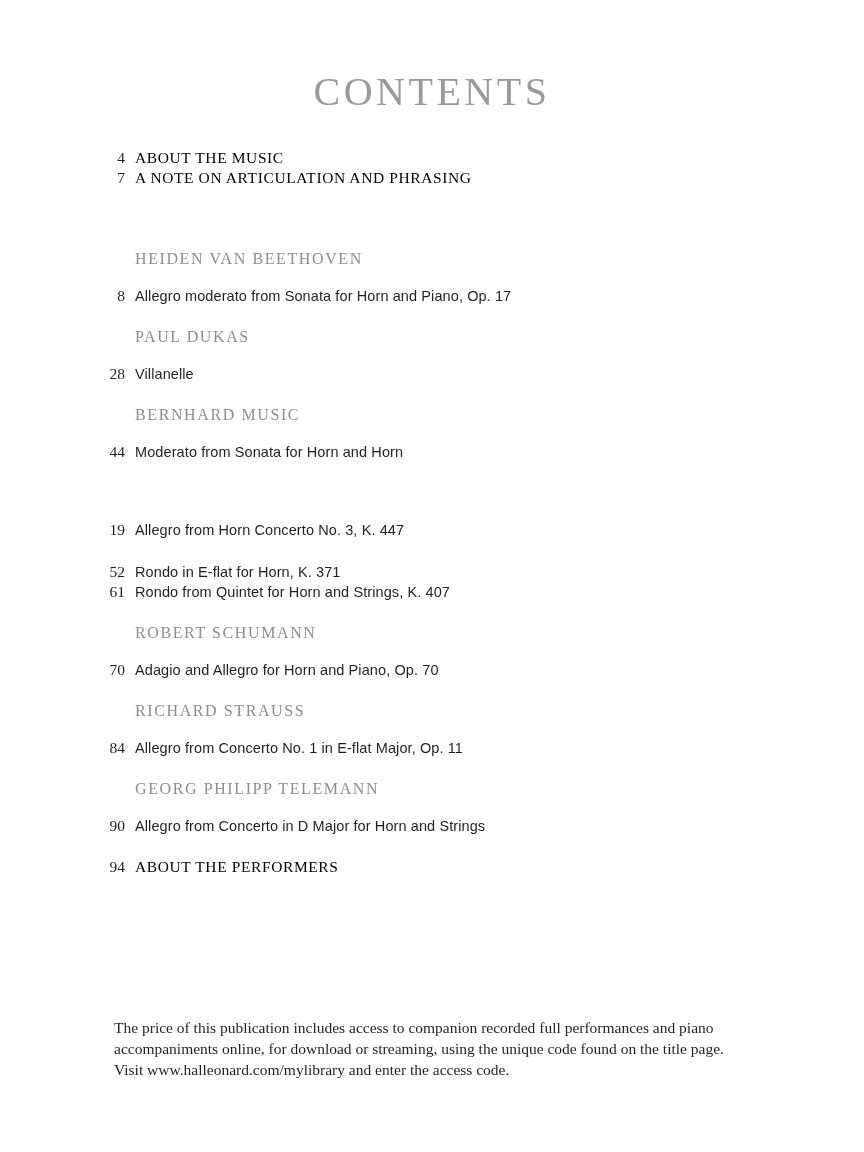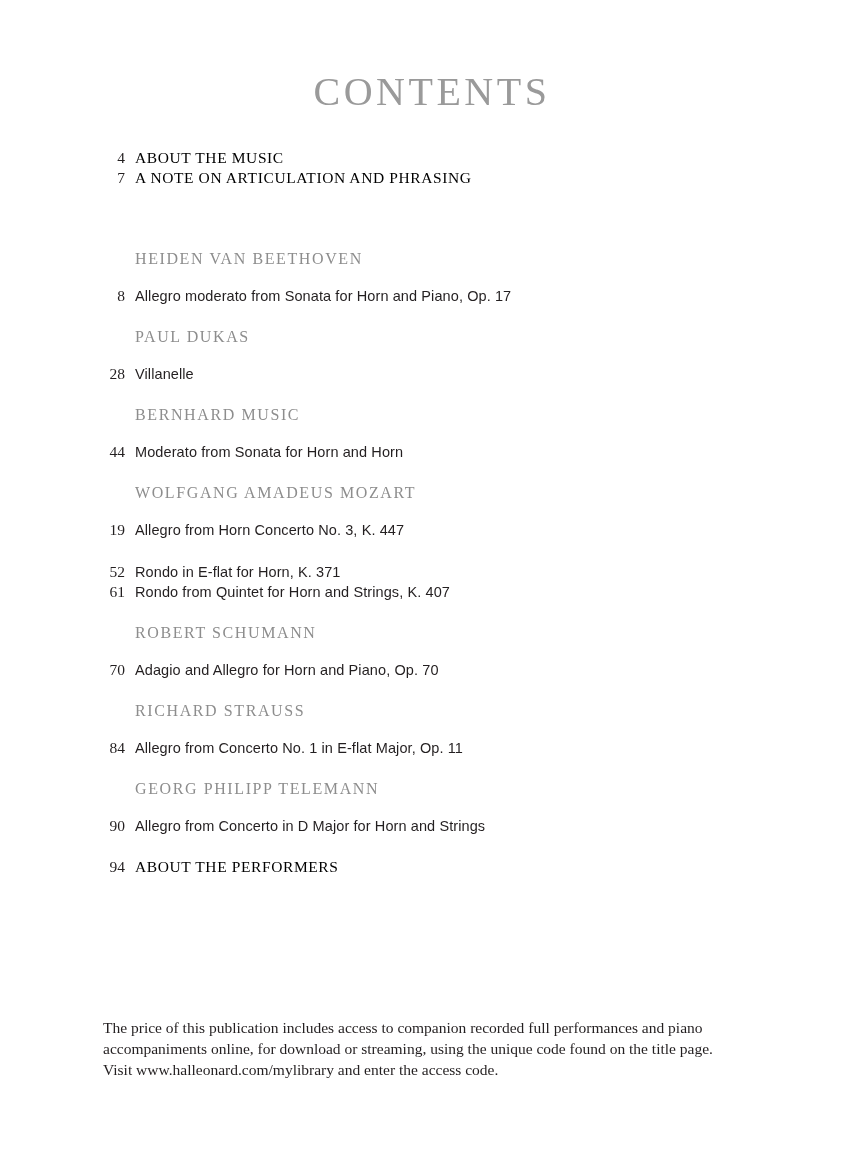--- a/index.html
+++ b/index.html
@@ -82,21 +82,21 @@
   }
 
   .row.head-row .pg { color: transparent; }
   .sp-head { height: 17px; }
   .sp-block { height: 21px; }
   .sp-gap { height: 61px; }
   .sp-mozart-inner { height: 22px; }
 
   .footer {
     position: absolute;
-    left: 103px;
+    left: 114px;
     top: 1018px;
     width: 680px;
     font-family: "Liberation Serif", serif;
     font-size: 15.5px;
     line-height: 1.35;
     color: #231f20;
   }
   .footer b {
     font-weight: 400;
   }
@@ -152,21 +152,20 @@
     <div class="sp-head"></div>
     <div class="row">
       <span class="pg">44</span>
       <span class="entry-sans">Moderato from Sonata for Horn and Horn</span>
     </div>
 
     <div class="sp-block"></div>
 
     <div class="row head-row">
       <span class="pg">0</span>
-      <span class="composer">WOLFGANG AMADEUS MOZART</span>
     </div>
     <div class="sp-head"></div>
     <div class="row">
       <span class="pg">19</span>
       <span class="entry-sans">Allegro from Horn Concerto No. 3, K. 447</span>
     </div>
     <div class="sp-mozart-inner"></div>
     <div class="row">
       <span class="pg">52</span>
       <span class="entry-sans">Rondo in E-flat for Horn, K. 371</span>

